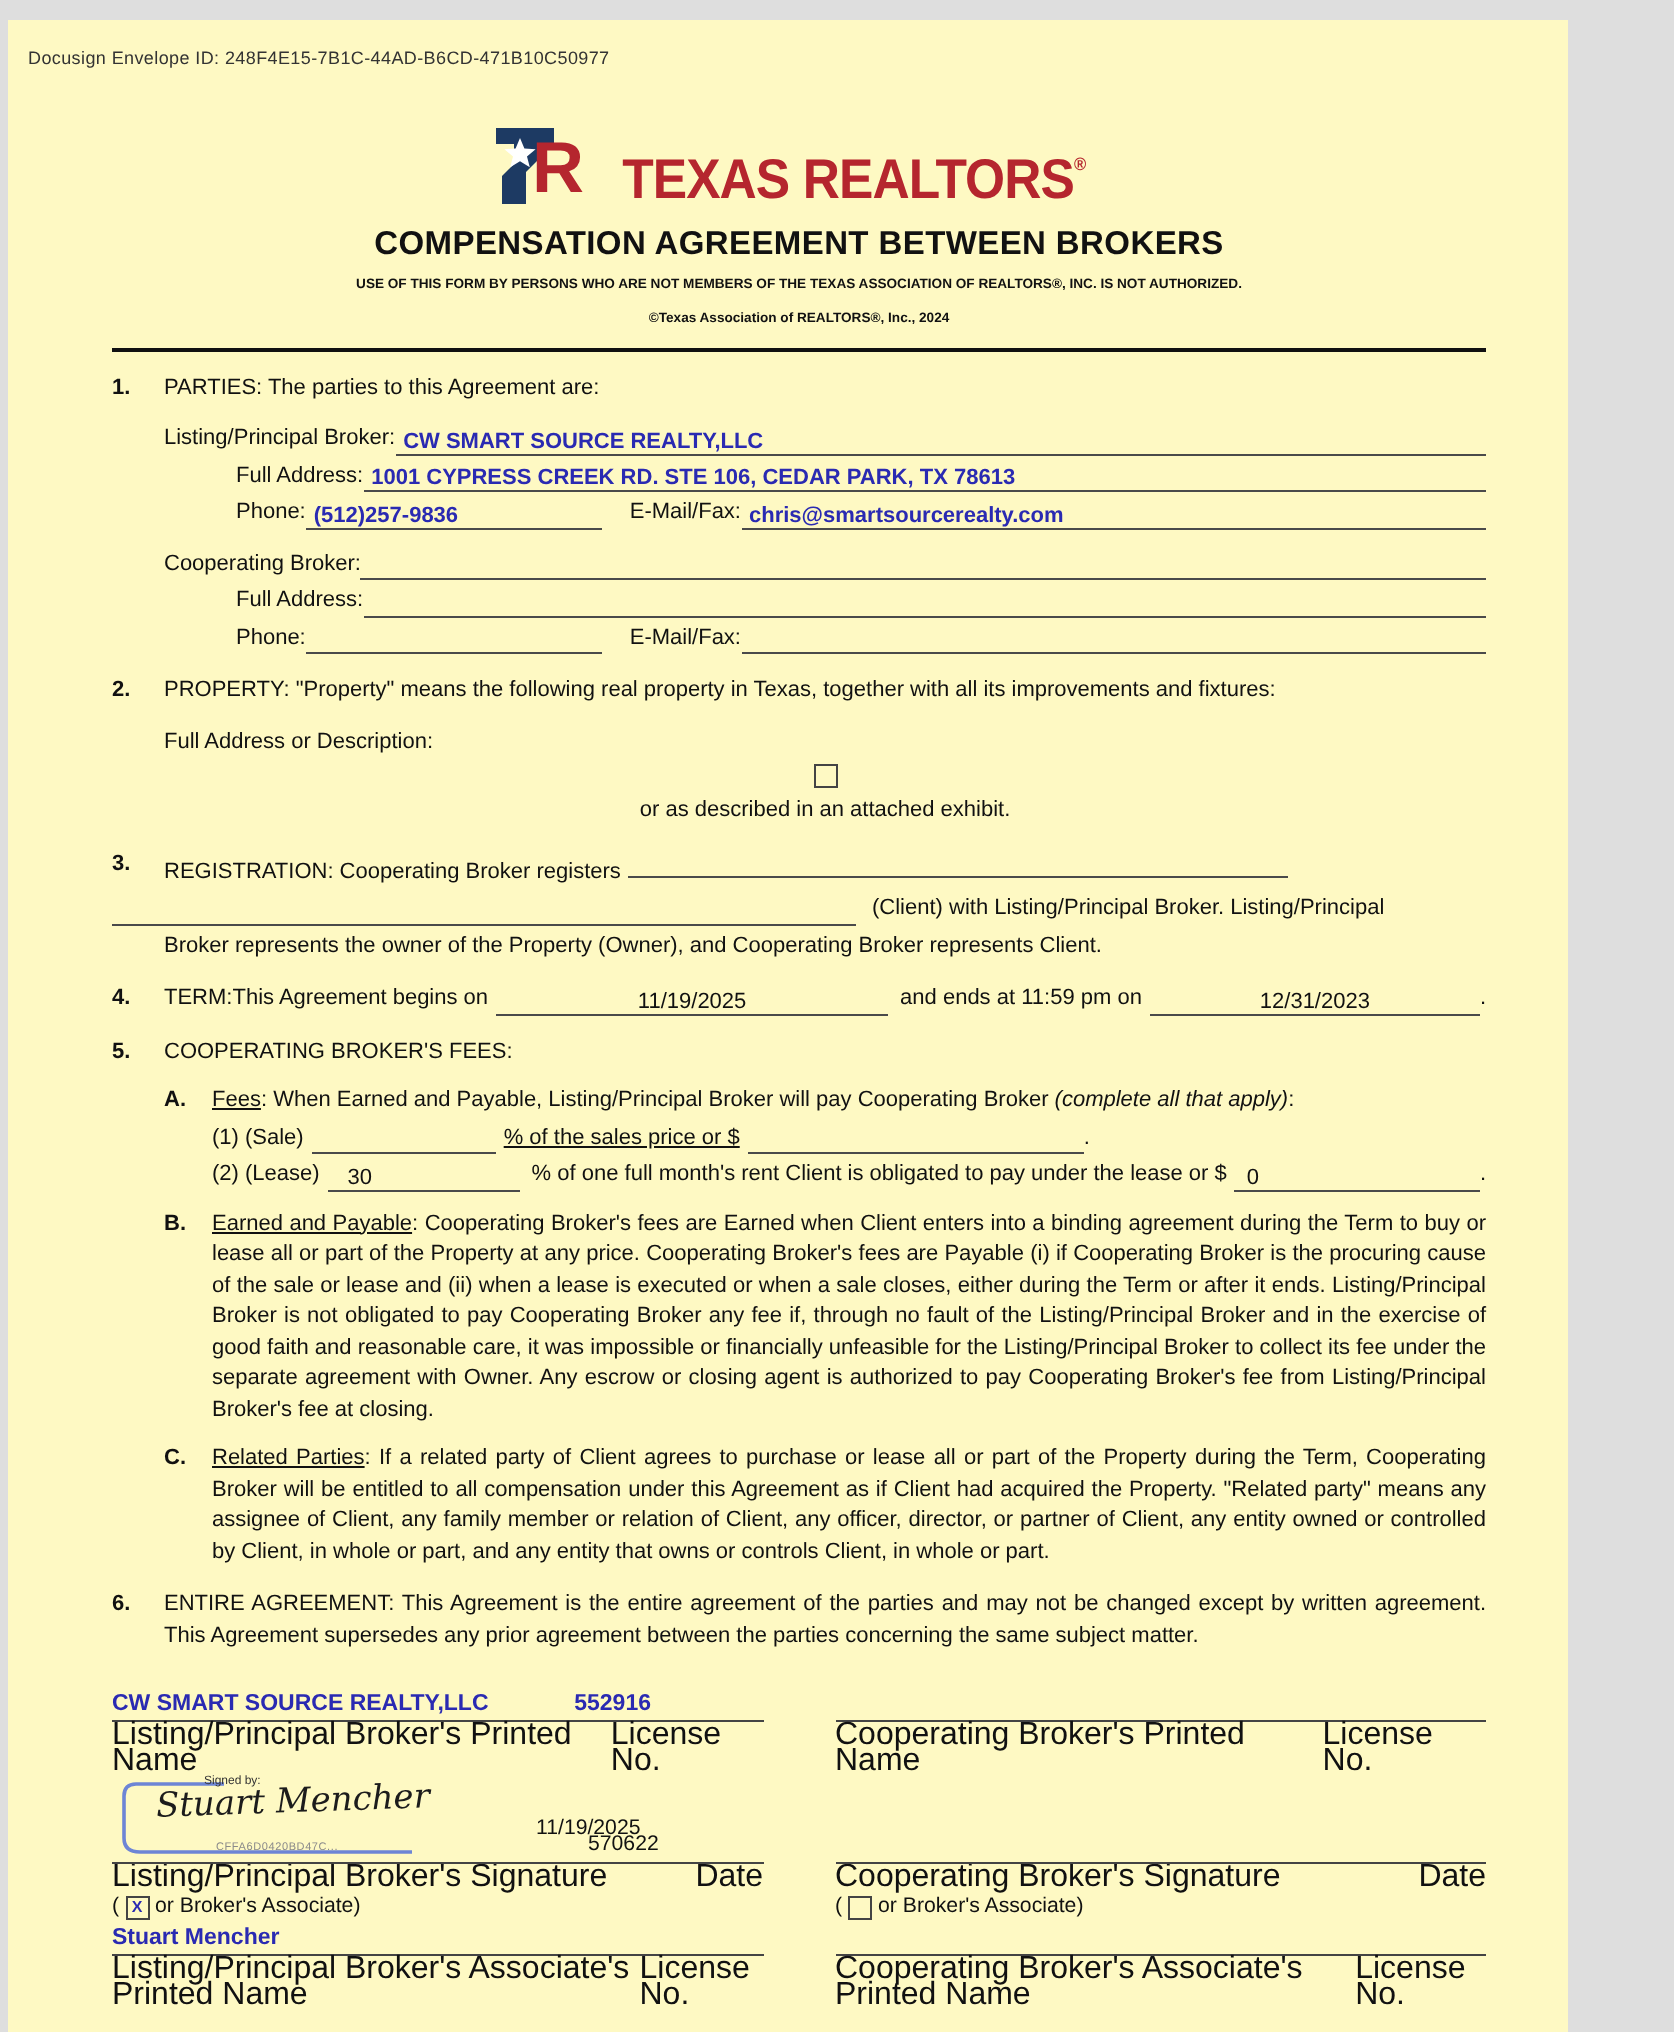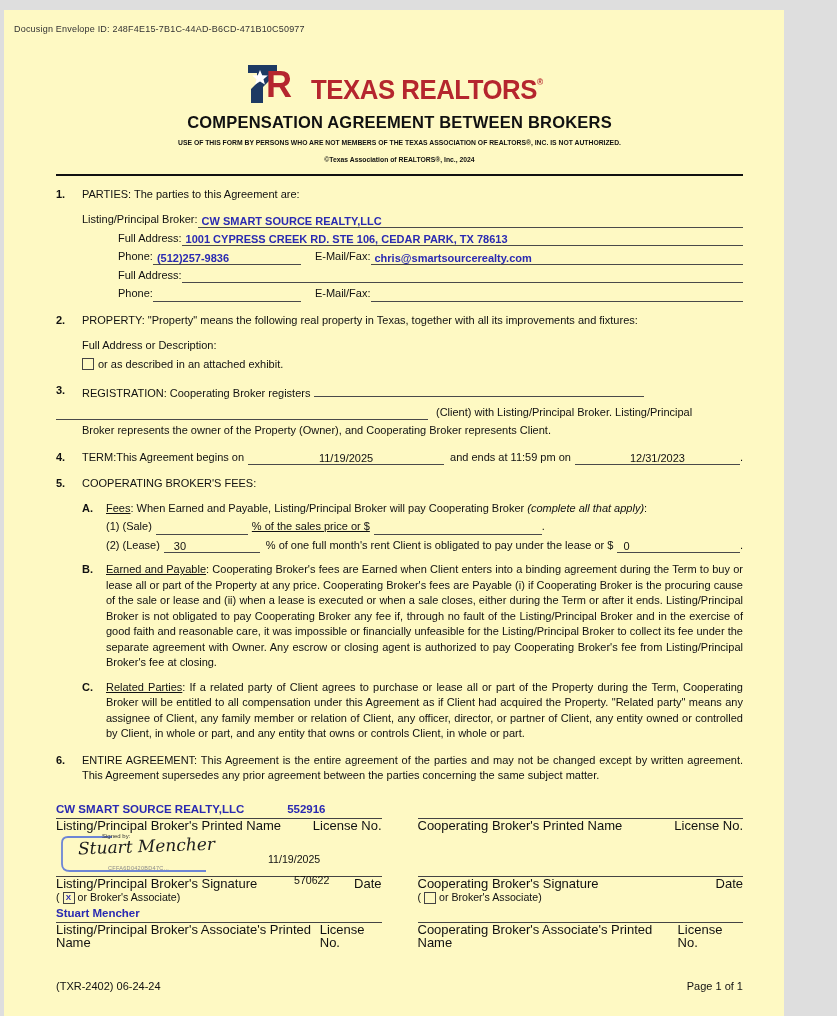--- a/index.html
+++ b/index.html
@@ -52,21 +52,21 @@
   .mt10{margin-top:10px;}
   .sub{position:relative;padding-left:24px;margin-top:9px;}
   .sub .slabel{position:absolute;left:0;top:0;font-weight:bold;}
   .cbox{width:10px;height:10px;border:1px solid #444;display:inline-flex;align-items:center;justify-content:center;
         font-size:8px;font-weight:bold;color:#2a2ab2;line-height:1;flex:0 0 auto;}
   .datecenter{display:inline-block;text-align:center;color:#111;font-weight:normal;}
   
   .sigwrap{display:flex;gap:36px;margin-top:17px;}
   .sigcol{width:344px;position:relative;font-size:10.6px;}
   .vrow{display:flex;justify-content:space-between;align-items:flex-end;height:17px;border-bottom:1px solid #444;}
-  .lrow{display:flex;justify-content:space-between;font-size:13px;line-height:13px;}
+  .lrow{display:flex;justify-content:space-between;font-size:16px;line-height:13px;}
   .stamp{position:relative;height:44px;border-bottom:1px solid #444;}
   .stamp svg{position:absolute;left:0;top:2px;}
   .signedby{position:absolute;left:46px;top:-3px;font-size:6px;color:#333;}
   .script{position:absolute;left:22px;top:7px;font-family:"DejaVu Serif",serif;font-style:italic;
           font-size:17px;color:#1c1c1c;transform:rotate(-2deg);white-space:nowrap;}
   .sigid{position:absolute;left:52px;bottom:-1px;font-size:5.5px;color:#8a8a8a;letter-spacing:.3px;}
   .sigdate{position:absolute;left:212px;top:20px;font-size:10.6px;color:#111;}
   .checkrow{display:flex;align-items:center;gap:3px;height:15px;margin-top:1px;}
   .namefield{height:16px;border-bottom:1px solid #444;display:flex;align-items:flex-end;}
   .assoc-lic{position:absolute;left:238px;top:72px;font-size:10.6px;}
@@ -112,39 +112,43 @@
         <span>Full Address:</span>
         <span class="uline grow"><span class="bv">1001 CYPRESS CREEK RD. STE 106, CEDAR PARK, TX  78613</span></span>
       </div>
       <div class="frow mt3 ind1">
         <span>Phone:</span>
         <span class="uline" style="width:148px;"><span class="bv">(512)257-9836</span></span>
         <span style="margin-left:14px;">E-Mail/Fax:</span>
         <span class="uline grow"><span class="bv">chris@smartsourcerealty.com</span></span>
       </div>
 
+      <div class="frow mt10">
+        <span>Cooperating Broker:</span>
+        <span class="uline grow"></span>
+      </div>
       <div class="frow mt3 ind1">
         <span>Full Address:</span>
         <span class="uline grow"></span>
       </div>
       <div class="frow mt3 ind1">
         <span>Phone:</span>
         <span class="uline" style="width:148px;"></span>
         <span style="margin-left:14px;">E-Mail/Fax:</span>
         <span class="uline grow"></span>
       </div>
     </div>
 
     <div class="li">
       <span class="num">2.</span>
       <span class="b">PROPERTY:</span><span> "Property" means the following real property in Texas, together with all its improvements and fixtures:</span>
       <div class="frow mt10">
         <span>Full Address or Description:</span>
       </div>
-      <div class="frow mt3" style="align-items:center;gap:4px;">
+      <div class="frow mt3" style="align-items:center;gap:4px;flex-direction:column;">
         <span class="cbox"></span>
         <span>or as described in an attached exhibit.</span>
       </div>
     </div>
 
     <div class="li">
       <span class="num">3.</span>
       <span class="b">REGISTRATION:</span><span> Cooperating Broker registers</span>
       <span class="uline grow" style="display:inline-block;width:330px;vertical-align:baseline;"></span>
       <div class="frow mt3" style="margin-left:-26px;">

